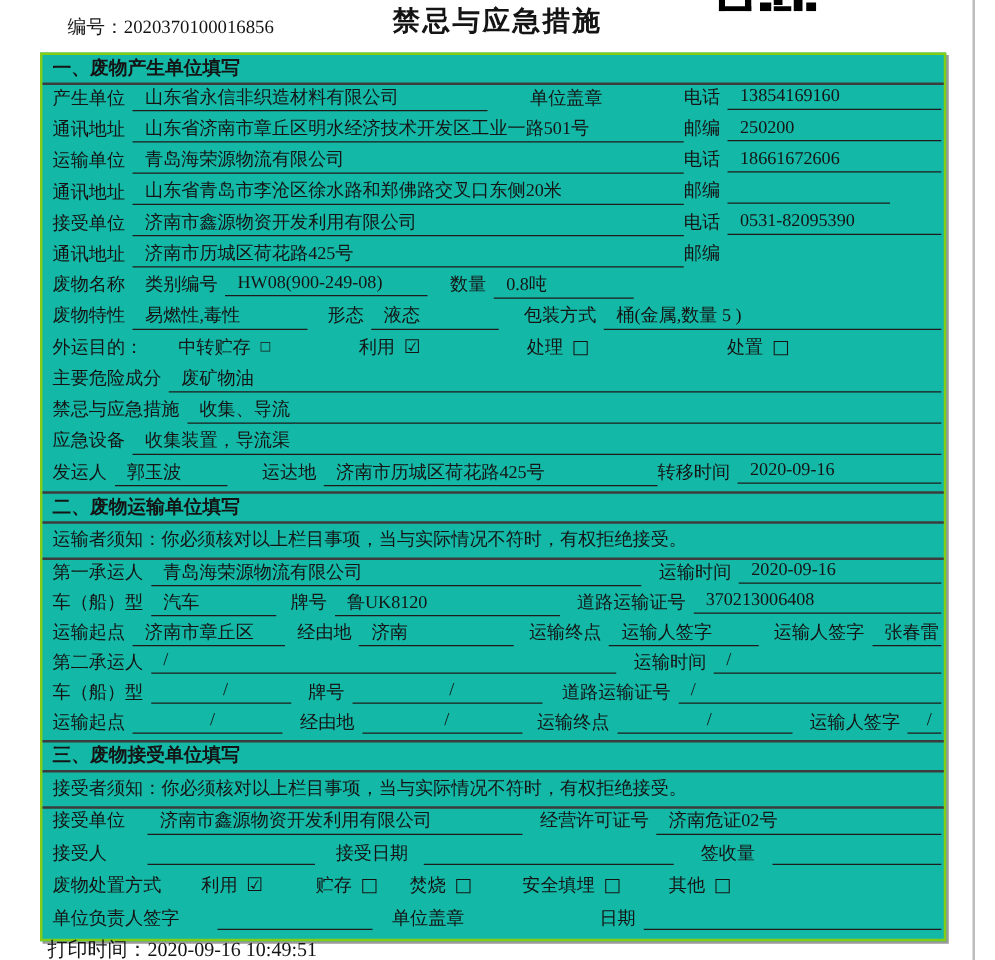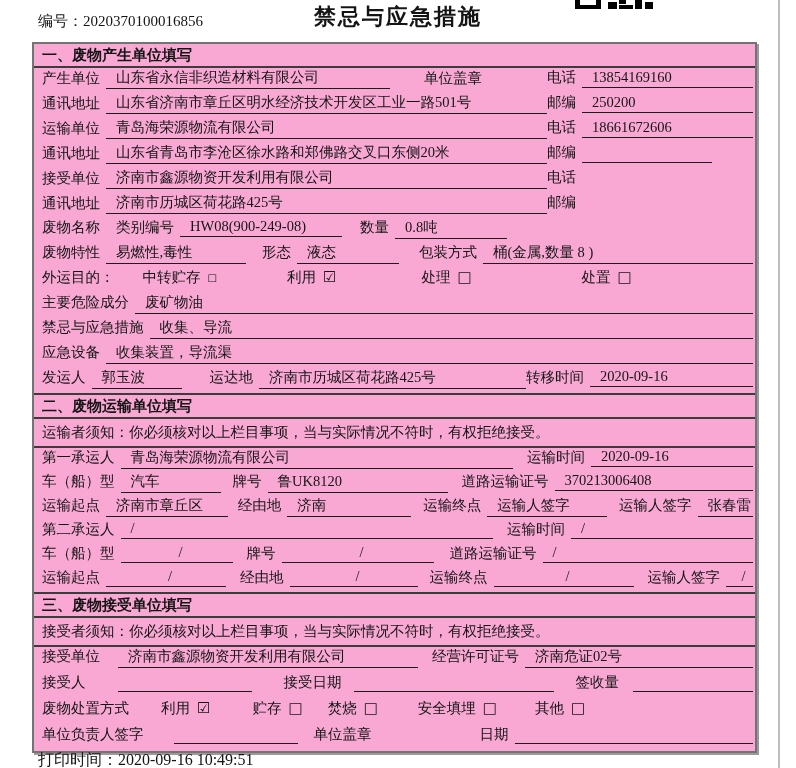--- a/index.html
+++ b/index.html
@@ -3,29 +3,29 @@
 <meta charset="utf-8">
 <style>
   html,body{margin:0;padding:0;}
   body{
     width:796px;height:768px;background:#ffffff;position:relative;
     font-family:"Liberation Serif","DejaVu Serif",serif;
     color:#141414;font-size:14.5px;overflow:hidden;
   }
   .page-edge{position:absolute;left:778px;top:0;width:2px;height:768px;background:#bdbdbd;}
   .qr{position:absolute;left:575px;top:0;width:78px;height:9px;}
-  .hdr-serial{position:absolute;left:38px;top:12px;font-size:15px;white-space:nowrap;}
+  .hdr-serial{position:absolute;left:54px;top:12px;font-size:15px;white-space:nowrap;}
   .hdr-title{
     position:absolute;left:0;top:2px;width:796px;text-align:center;
     font-size:22px;font-weight:bold;letter-spacing:2px;
     font-family:"Liberation Sans","DejaVu Sans",sans-serif;
   }
   .doc{
-    position:absolute;left:32px;top:42px;width:721px;background:#f9a8d4;
-    border:2px solid #737373;box-shadow:2px 2px 0 #9a9a9a;
+    position:absolute;left:32px;top:42px;width:721px;background:#14b8a6;
+    border:2px solid #84cc16;box-shadow:2px 2px 0 #9a9a9a;
   }
   .sec-h{
     height:20px;line-height:20px;padding:1px 4px 1px 8px;
     font-weight:bold;font-size:15px;border-bottom:2px solid #3c3c3c;
     font-family:"Liberation Sans","DejaVu Sans",sans-serif;white-space:nowrap;
   }
   .sec2,.sec3{border-top:2px solid #3c3c3c;}
   .notice{height:27px;line-height:27px;padding:0 4px 0 8px;border-bottom:2px solid #3c3c3c;white-space:nowrap;}
   .row{display:flex;align-items:flex-start;height:25px;padding:0 2px 0 8px;white-space:nowrap;}
   .sec2 .row{height:24px;}
@@ -111,20 +111,21 @@
       </div>
     </div>
 
     <div class="row">
       <div class="left">
         <span class="lb">接受单位</span>
         <span class="u fx">济南市鑫源物资开发利用有限公司</span>
       </div>
       <div class="right">
         <span class="lb">电话</span>
+        <span class="u fx">0531-82095390</span>
       </div>
     </div>
 
     <div class="row">
       <div class="left">
         <span class="lb">通讯地址</span>
         <span class="u fx">济南市历城区荷花路425号</span>
       </div>
       <div class="right">
         <span class="lb">邮编</span>
@@ -138,21 +139,21 @@
       <span class="lb" style="margin-left:18px">数量</span>
       <span class="u" style="width:100px">0.8吨</span>
     </div>
 
     <div class="row">
       <span class="lb">废物特性</span>
       <span class="u" style="width:128px">易燃性,毒性</span>
       <span class="lb" style="margin-left:16px">形态</span>
       <span class="u" style="width:90px">液态</span>
       <span class="lb" style="margin-left:20px">包装方式</span>
-      <span class="u fx">桶(金属,数量 8 )</span>
+      <span class="u fx">桶(金属,数量 5 )</span>
     </div>
 
     <div class="row">
       <span class="lb">外运目的：</span>
       <span class="opt" style="margin-left:22px">
         <span>中转贮存</span>
         <span class="box box-sm">□</span>
       </span>
       <span class="opt" style="margin-left:70px">
         <span>利用</span>
@@ -259,21 +260,21 @@
     <div class="row">
       <span class="lb">接受单位</span>
       <span class="u" style="width:288px;margin-left:12px">济南市鑫源物资开发利用有限公司</span>
       <span class="lb" style="margin-left:14px">经营许可证号</span>
       <span class="u fx">济南危证02号</span>
     </div>
 
     <div class="row">
       <span class="lb">接受人</span>
       <span class="u" style="width:122px;margin-left:26px"></span>
-      <span class="lb" style="margin-left:32px">接受日期</span>
+      <span class="lb" style="margin-left:17px">接受日期</span>
       <span class="u" style="width:188px;margin-left:6px"></span>
       <span class="lb" style="margin-left:22px">签收量</span>
       <span class="u fx" style="margin-left:8px"></span>
     </div>
 
     <div class="row">
       <span class="lb">废物处置方式</span>
       <span class="opt" style="margin-left:26px">
         <span>利用</span>
         <span class="box">☑</span>

